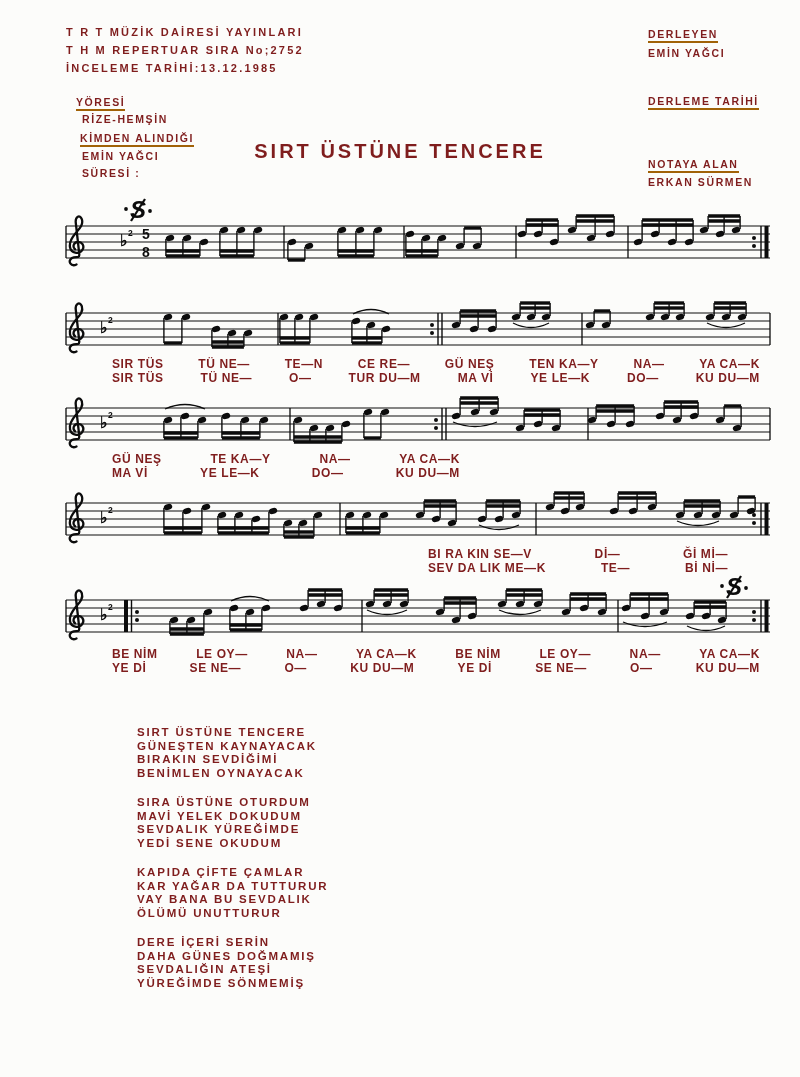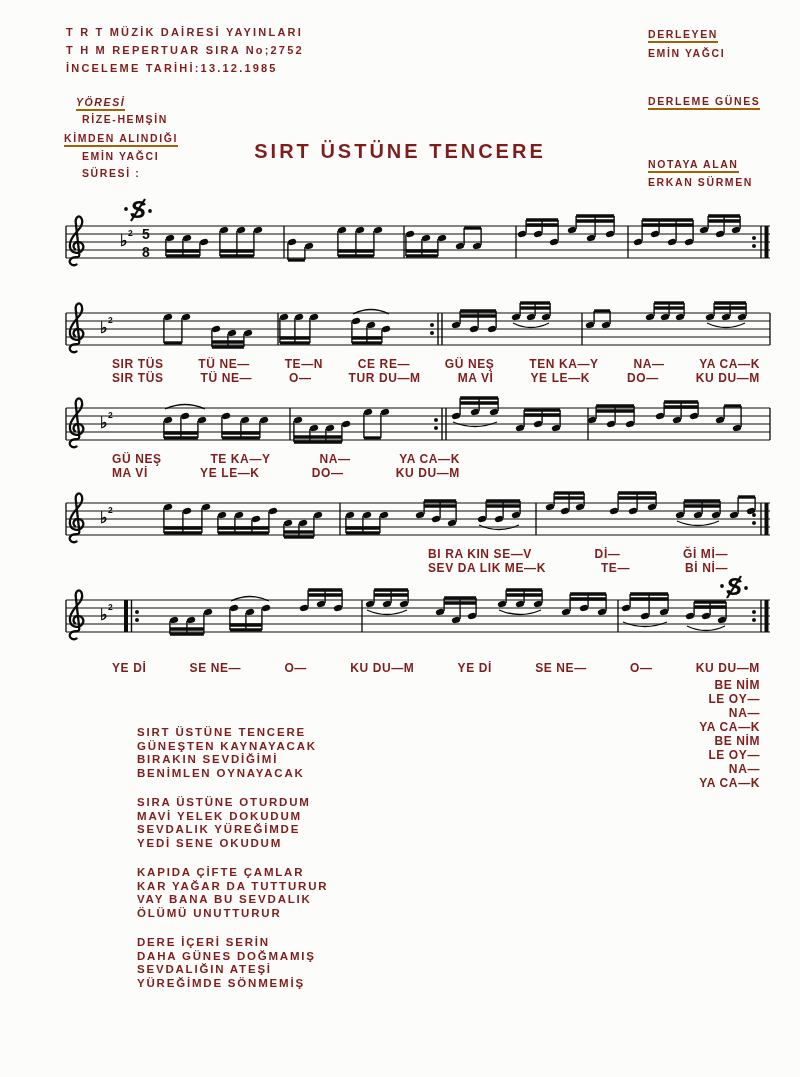--- a/index.html
+++ b/index.html
@@ -38,27 +38,27 @@
 
   <div class="hdr pub-block">
       <div class="pub-line">T R T  MÜZİK  DAİRESİ  YAYINLARI</div>
       <div class="pub-line">T H M  REPERTUAR  SIRA  No;2752</div>
       <div class="pub-line">İNCELEME TARİHİ:13.12.1985</div>
     </div>
 
   <div class="fld lbl" style="left:648px;top:28px;">DERLEYEN</div>
   <div class="fld" style="left:648px;top:47px;">EMİN YAĞCI</div>
 
-  <div class="fld lbl" style="left:76px;top:96px;font-style:italic;">YÖRESİ</div>
+  <div class="fld lbl" style="left:76px;top:96px;">YÖRESİ</div>
   <div class="fld" style="left:82px;top:113px;">RİZE-HEMŞİN</div>
-  <div class="fld lbl" style="left:64px;top:132px;">KİMDEN ALINDIĞI</div>
+  <div class="fld lbl" style="left:80px;top:132px;">KİMDEN ALINDIĞI</div>
   <div class="fld" style="left:82px;top:150px;">EMİN YAĞCI</div>
   <div class="fld" style="left:82px;top:167px;">SÜRESİ :</div>
 
-  <div class="fld lbl" style="left:648px;top:95px;">DERLEME GÜNES</div>
+  <div class="fld lbl" style="left:648px;top:95px;">DERLEME TARİHİ</div>
   <div class="fld lbl" style="left:648px;top:158px;">NOTAYA ALAN</div>
   <div class="fld" style="left:648px;top:176px;">ERKAN SÜRMEN</div>
 
   <div class="title">SIRT ÜSTÜNE TENCERE</div>
 
   <div class="staff-box" id="staffbox-0" style="top:196px;height:84px;"><svg width="722" height="84" viewBox="0 0 722 84">
         <line x1="8" y1="30" x2="712" y2="30" stroke="#0c0c0c" stroke-width="1.1"></line>
         <line x1="8" y1="38" x2="712" y2="38" stroke="#0c0c0c" stroke-width="1.1"></line>
         <line x1="8" y1="46" x2="712" y2="46" stroke="#0c0c0c" stroke-width="1.1"></line>
         <line x1="8" y1="54" x2="712" y2="54" stroke="#0c0c0c" stroke-width="1.1"></line>
@@ -718,21 +718,21 @@
       <span>BI RA KIN SE—V</span>
       <span>Dİ—</span>
       <span>Ğİ Mİ—</span>
     </div>
   <div class="lyric-row" style="left:428px;top:561px;width:300px;">
       <span>SEV DA LIK ME—K</span>
       <span>TE—</span>
       <span>Bİ Nİ—</span>
     </div>
 
-  <div class="lyric-row" style="left:112px;top:678px;width:648px;flex-direction:column;">
+  <div class="lyric-row" style="left:112px;top:647px;width:648px;">
       <span>BE NİM</span>
       <span>LE OY—</span>
       <span>NA—</span>
       <span>YA CA—K</span>
       <span>BE NİM</span>
       <span>LE OY—</span>
       <span>NA—</span>
       <span>YA CA—K</span>
     </div>
   <div class="lyric-row" style="left:112px;top:661px;width:648px;">

